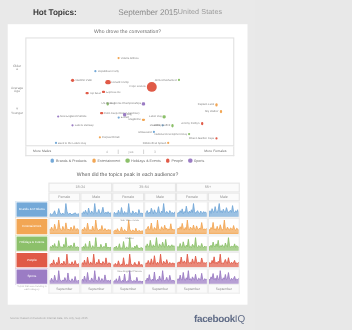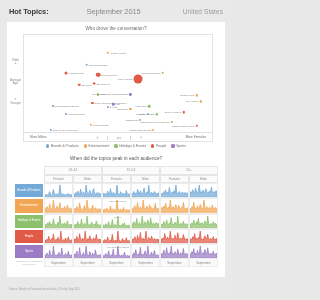--- a/index.html
+++ b/index.html
@@ -7,21 +7,21 @@
     width:232px;height:300px;overflow:hidden;
     background:#e8e8e8;
     font-family:"Liberation Sans", sans-serif;
     -webkit-font-smoothing:antialiased;
   }
   .page{position:relative;width:232px;height:300px;background:#e9e9e9;}
 
   
   .header{
     position:absolute;left:0;top:0;width:232px;height:22px;
-    display:flex;align-items:center;justify-content:space-between;
+    display:flex;align-items:center;justify-content:center;
     padding:0 9px;box-sizing:border-box;
   }
   .h-left{display:flex;align-items:baseline;gap:2px;}
   .h-title{font-size:7.5px;font-weight:bold;color:#3a3a3a;letter-spacing:-0.1px;}
   .h-sub{font-size:7.5px;color:#8a8a8a;letter-spacing:-0.1px;padding-left:36px;}
   .h-right{font-size:6.5px;color:#9a9a9a;letter-spacing:0.1px;}
 
   
   .card{
     position:absolute;left:7px;top:22px;width:218px;height:255px;
@@ -438,15 +438,18 @@
           <div class="gfcell">September</div>
           <div class="gfcell">September</div>
           <div class="gfcell">September</div>
         </div>
     </div>
 
   </div>
 
   <div class="foot">
     <span class="fnote">Source: Based on Facebook internal data, US only, Sep 2015.</span>
+    <span class="flogo">
+      <span>facebook</span><span class="iq">IQ</span>
+    </span>
   </div>
 
 </div>
 
 </body></html>

